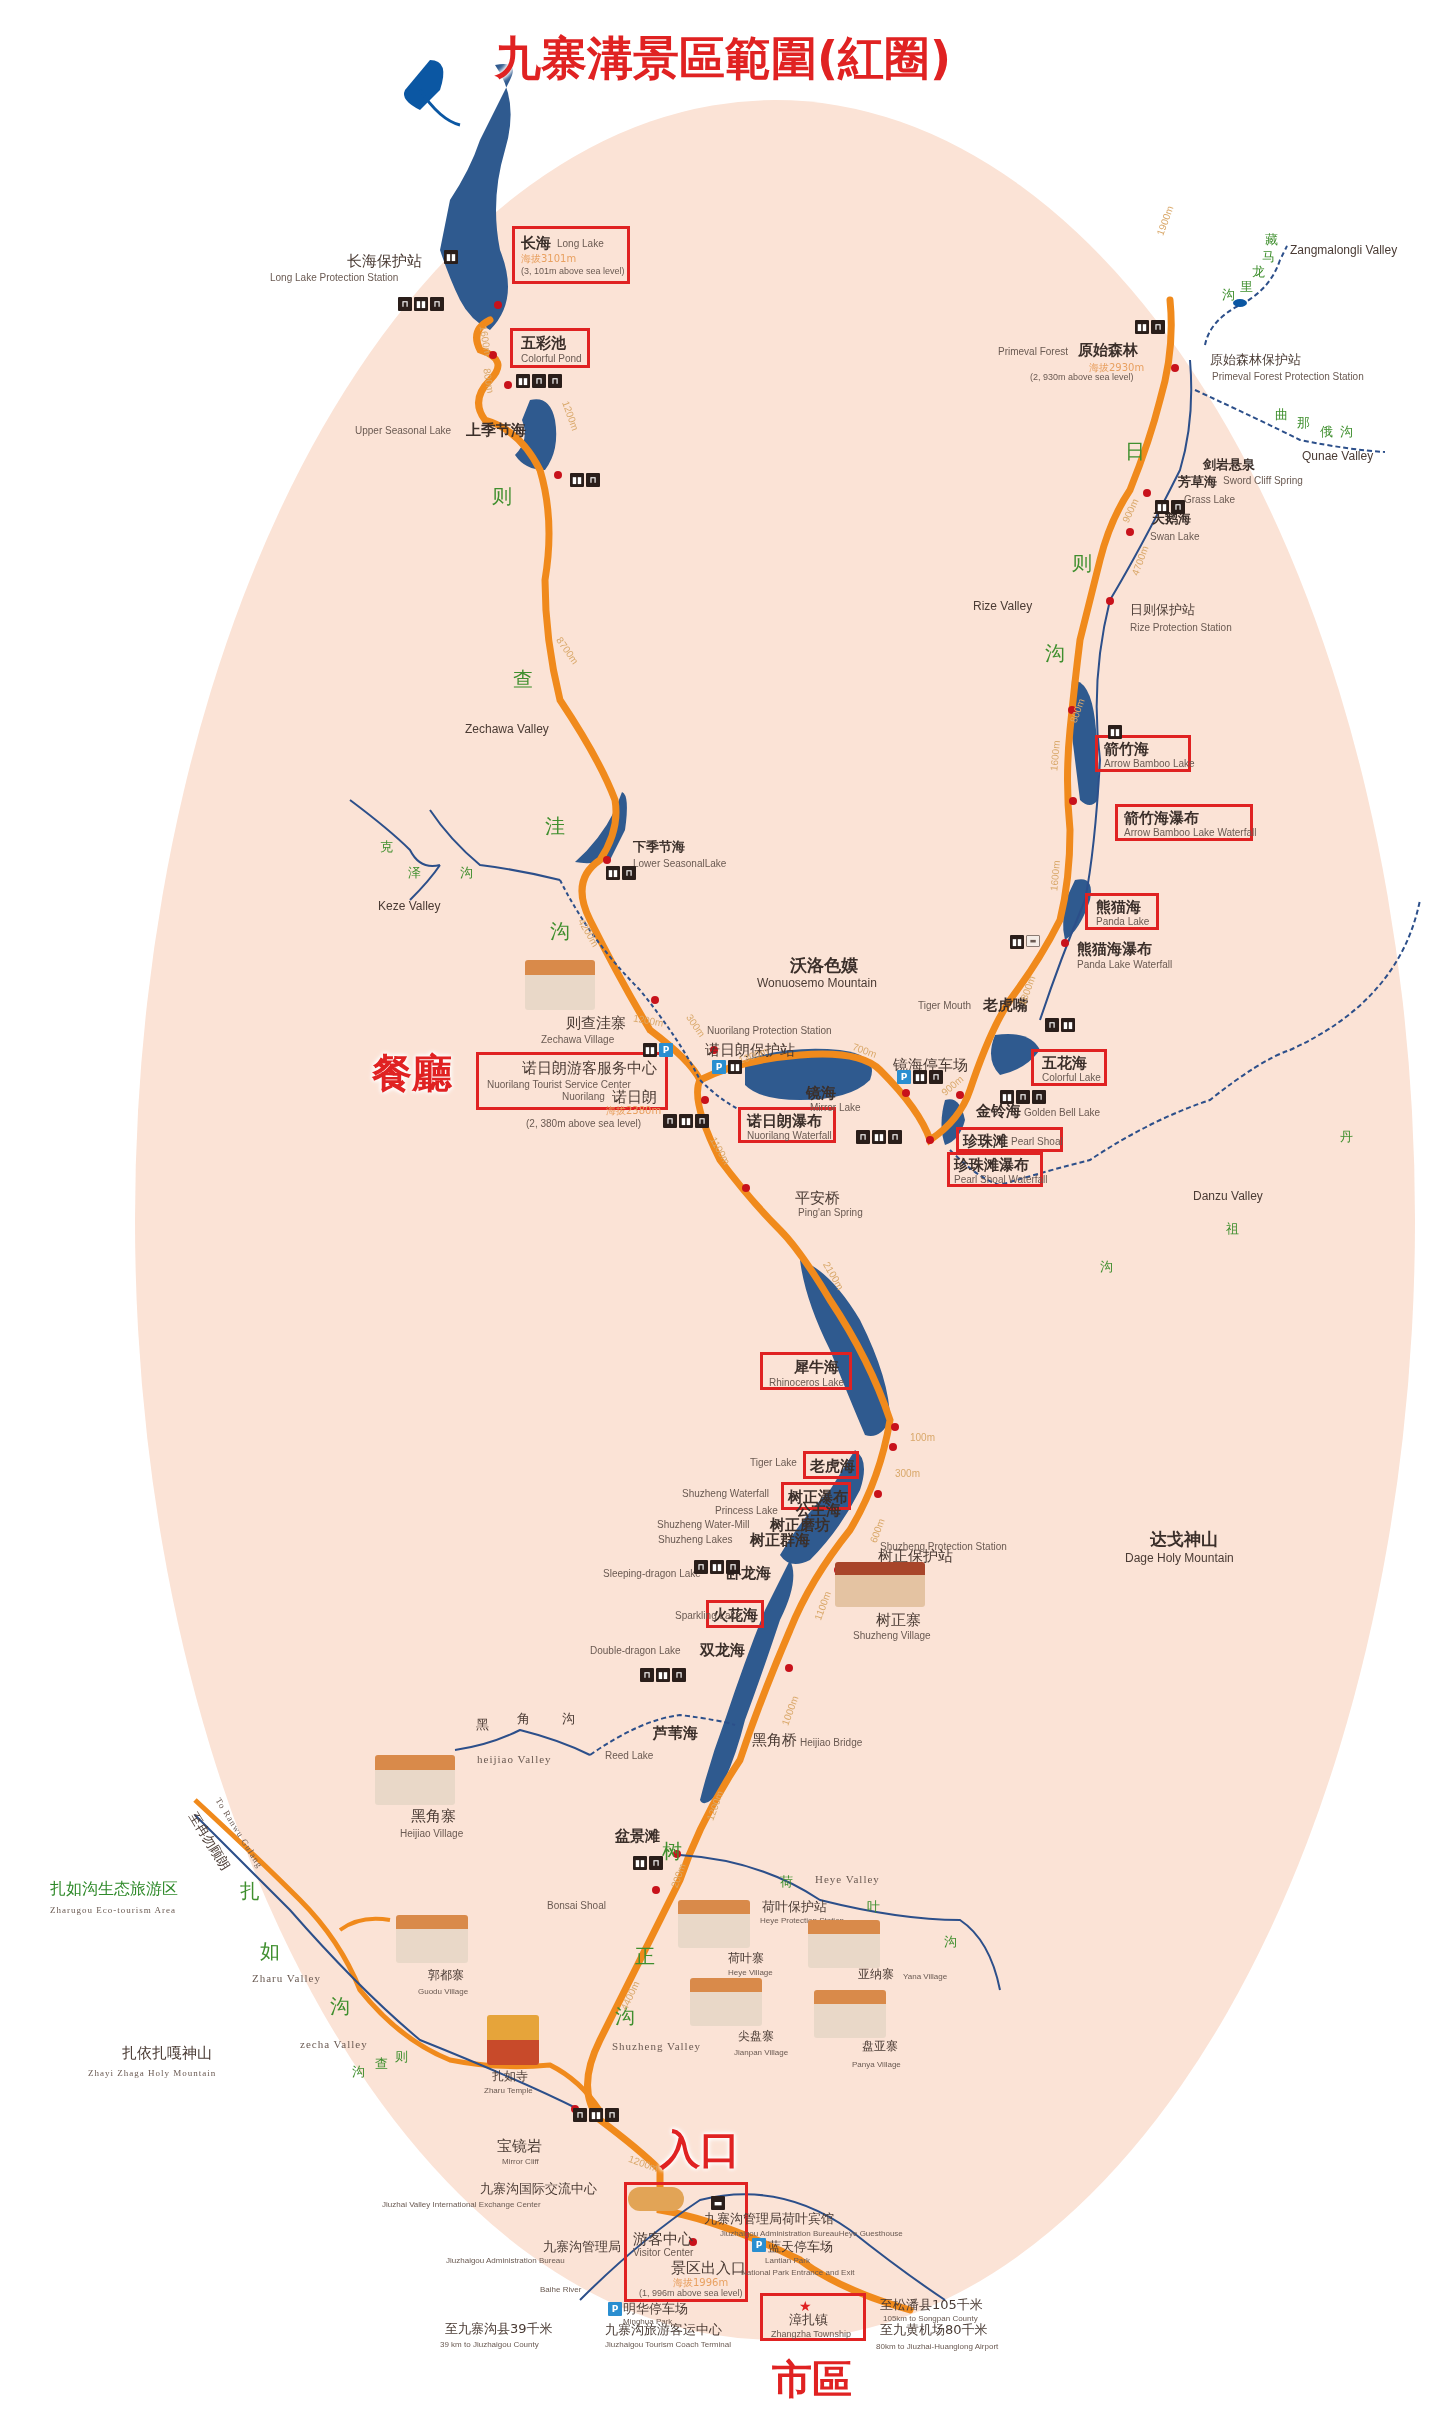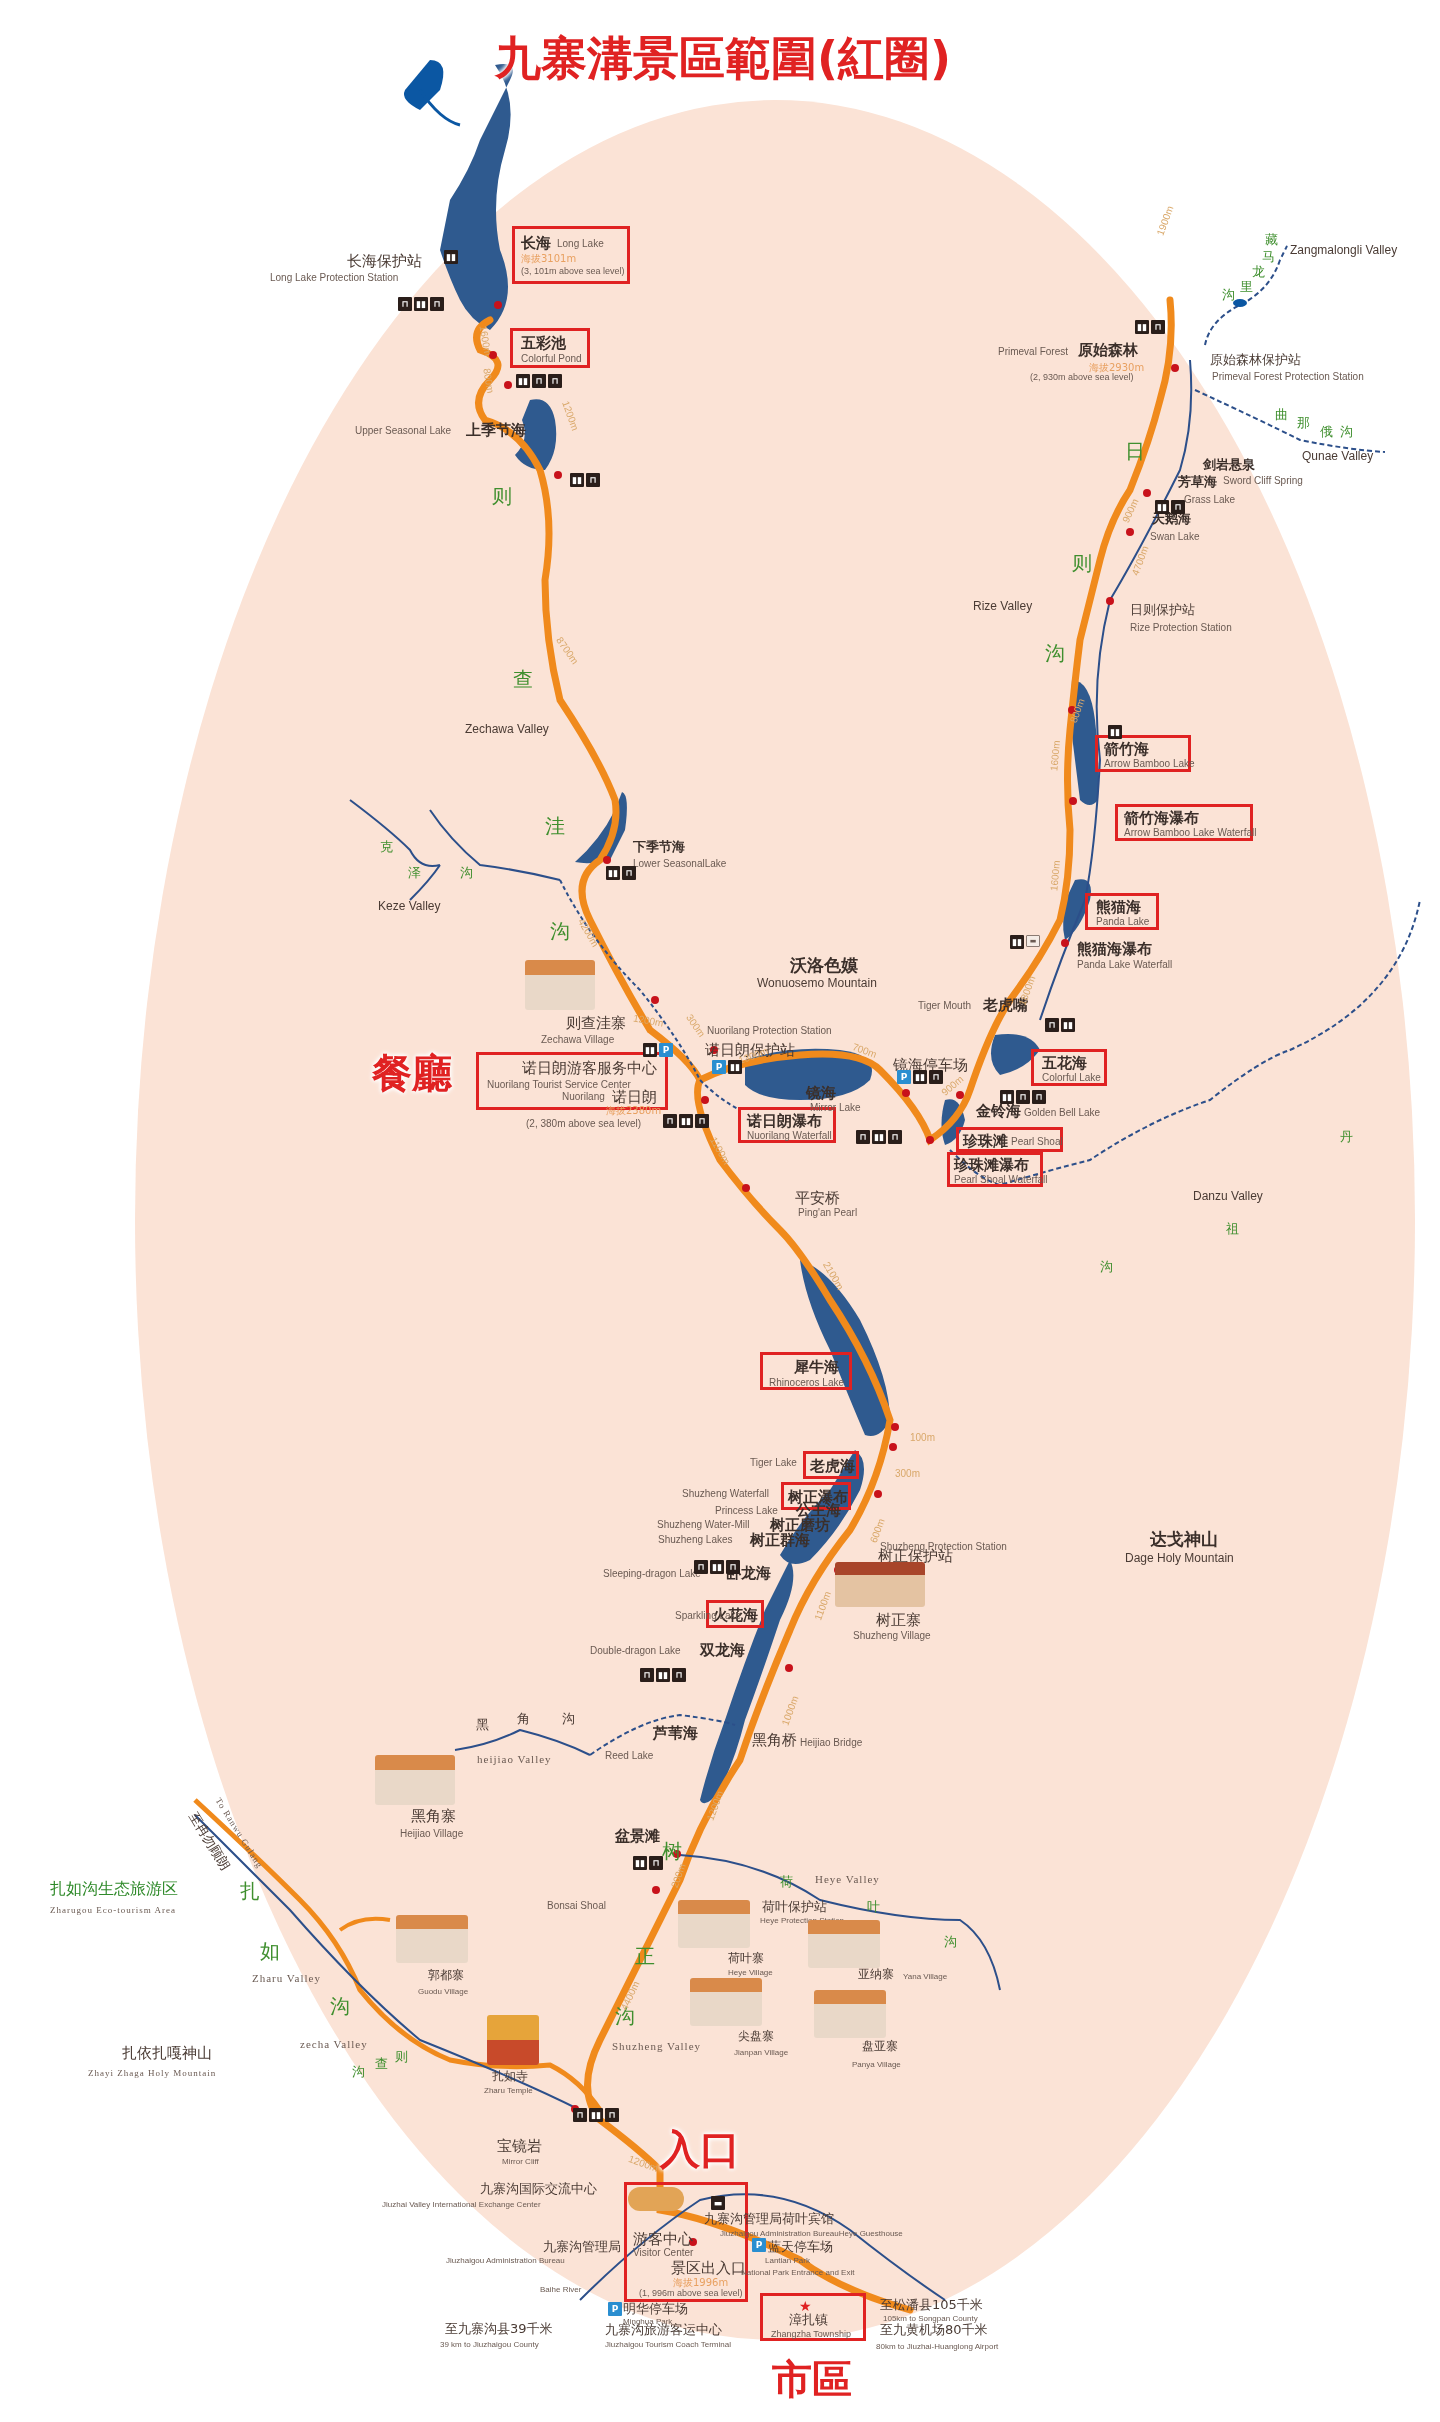--- a/index.html
+++ b/index.html
@@ -197,21 +197,21 @@
 <div class="lbl zh-n" style="left:566px;top:1015px;">则查洼寨</div>
 <div class="lbl en" style="left:541px;top:1034px;">Zechawa Village</div>
 <div class="lbl alt" style="left:606px;top:1105px;">海拔2380m</div>
 <div class="lbl en" style="left:526px;top:1118px;">(2, 380m above sea level)</div>
 <div class="lbl en" style="left:707px;top:1025px;">Nuorilang Protection Station</div>
 <div class="lbl zh-n" style="left:705px;top:1042px;">诺日朗保护站</div>
 <div class="lbl zh" style="left:806px;top:1085px;">镜海</div>
 <div class="lbl en" style="left:810px;top:1102px;">Mirror Lake</div>
 <div class="lbl zh-n" style="left:893px;top:1057px;">镜海停车场</div>
 <div class="lbl zh-n" style="left:795px;top:1190px;">平安桥</div>
-<div class="lbl en" style="left:798px;top:1207px;">Ping'an Pearl</div>
+<div class="lbl en" style="left:798px;top:1207px;">Ping'an Spring</div>
 <div class="lbl zh" style="left:790px;top:956px;font-size:17px;">沃洛色嫫</div>
 <div class="lbl valley" style="left:757px;top:977px;">Wonuosemo Mountain</div>
 <div class="lbl en" style="left:918px;top:1000px;">Tiger Mouth</div>
 <div class="lbl zh" style="left:983px;top:997px;">老虎嘴</div>
 <div class="lbl zh" style="left:976px;top:1103px;">金铃海</div>
 <div class="lbl en" style="left:1024px;top:1107px;">Golden Bell Lake</div>
 <div class="lbl zh" style="left:1077px;top:941px;">熊猫海瀑布</div>
 <div class="lbl en" style="left:1077px;top:959px;">Panda Lake Waterfall</div>
 <div class="lbl en" style="left:998px;top:346px;">Primeval Forest</div>
 <div class="lbl zh" style="left:1078px;top:342px;">原始森林</div>

